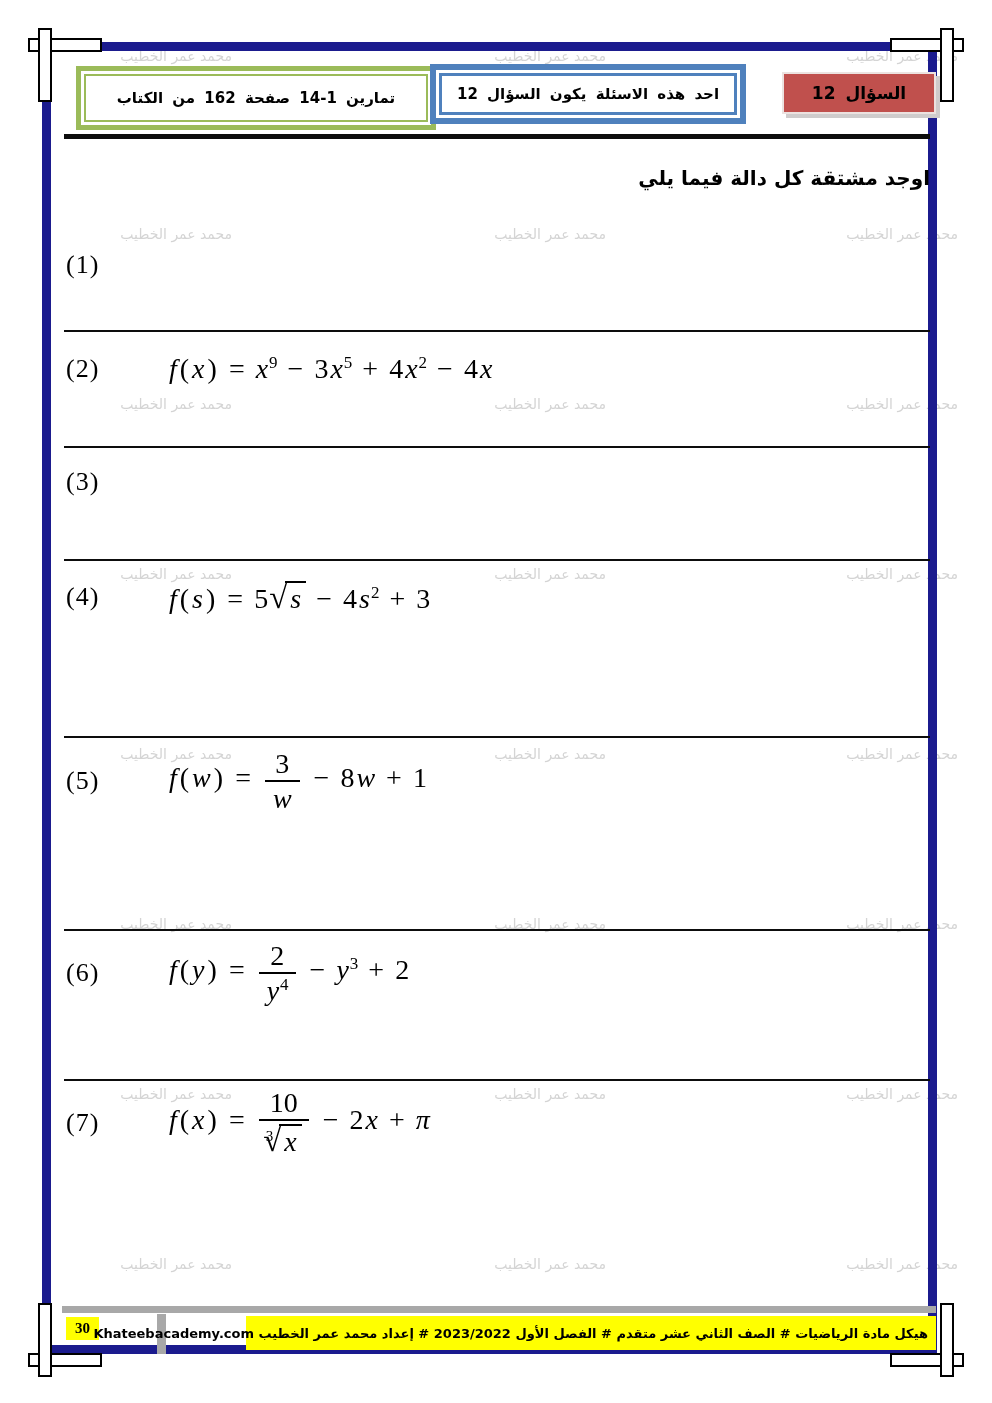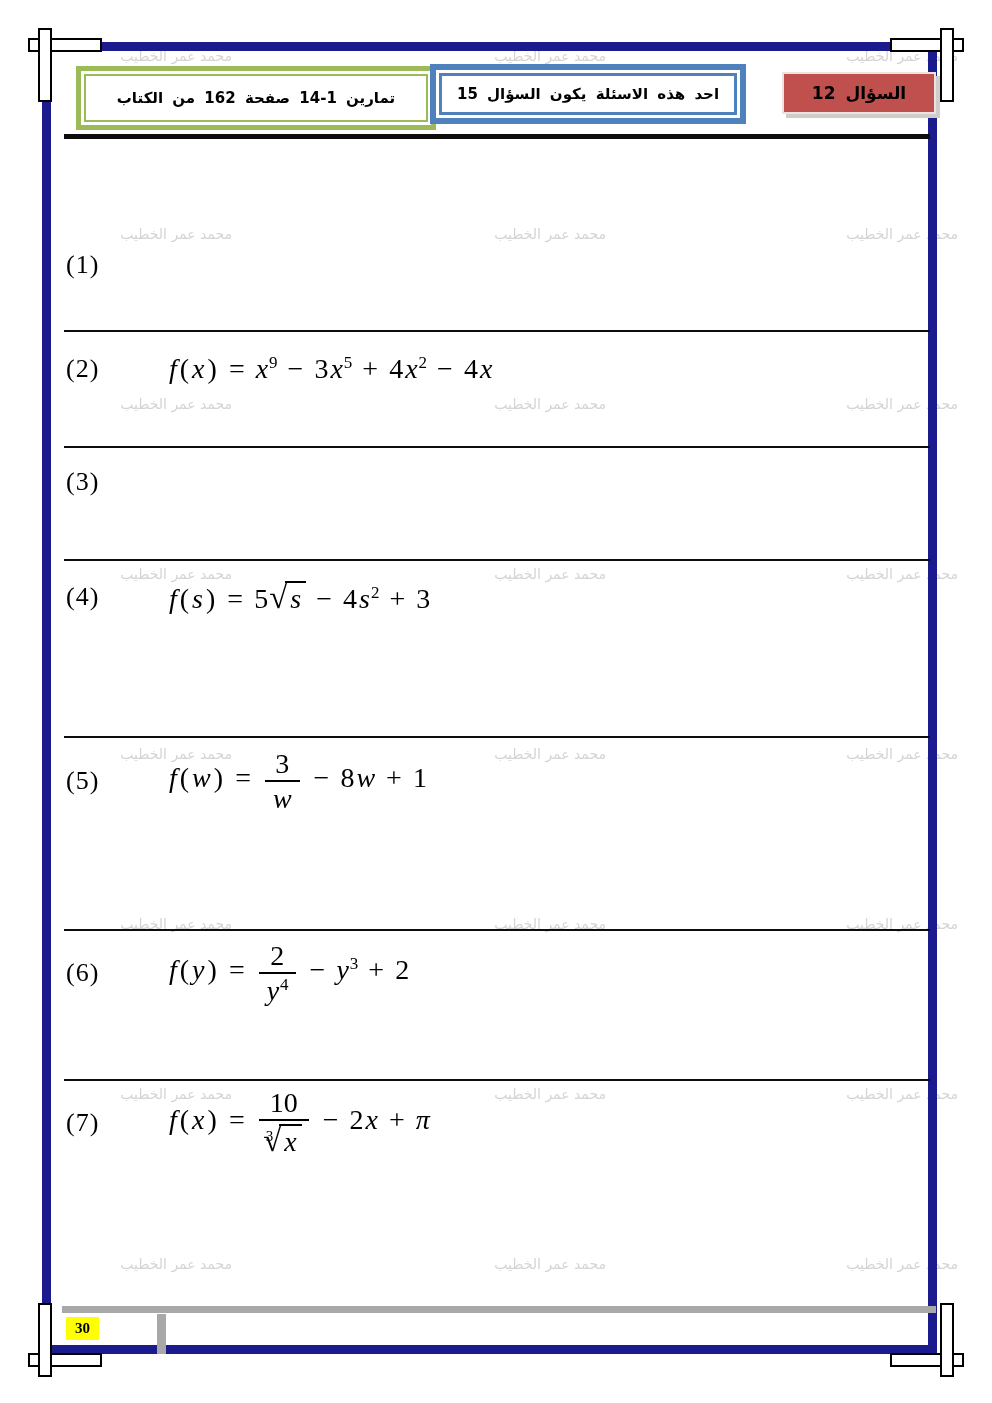--- a/index.html
+++ b/index.html
@@ -96,35 +96,36 @@
       <div class="wm" style="left: 788px; top: 1256px;">محمد عمر الخطيب</div>
     </div>
 
   <div class="gbox">
     <div class="gbox-in">
       <span class="hboxtext">تمارين 1-14 صفحة 162 من الكتاب</span>
     </div>
   </div>
   <div class="bbox">
     <div class="bbox-in">
-      <span class="hboxtext">احد هذه الاسئلة يكون السؤال 15</span>
+      <span class="hboxtext">احد هذه الاسئلة يكون السؤال 12</span>
     </div>
   </div>
   <div class="rbox">
     <span class="hboxtext">السؤال 12</span>
   </div>
 
   <div class="rule" style="top:134px;height:5px;"></div>
   <div class="rule" style="top:330px;height:2px;"></div>
   <div class="rule" style="top:446px;height:2px;"></div>
   <div class="rule" style="top:559px;height:2px;"></div>
   <div class="rule" style="top:736px;height:2px;"></div>
   <div class="rule" style="top:929px;height:2px;"></div>
   <div class="rule" style="top:1079px;height:2px;"></div>
 
+  <div class="heading">اوجد مشتقة كل دالة فيما يلي</div>
 
   <div id="problems-layer">
       <div class="prow" style="top: 230px; height: 70px;">
         <span class="plabel">(1)</span>
       </div>
       <div class="prow" style="top: 334px; height: 70px;">
         <span class="plabel">(2)</span>
         <span class="eq"><span class="s-i">f</span><span class="s-p">(</span><span class="s-i">x</span><span class="s-p">)</span><span class="s-op">=</span><span class="s-i">x</span><sup class="s-sup">9</sup><span class="s-op">−</span><span class="s-n">3</span><span class="s-i">x</span><sup class="s-sup">5</sup><span class="s-op">+</span><span class="s-n">4</span><span class="s-i">x</span><sup class="s-sup">2</sup><span class="s-op">−</span><span class="s-n">4</span><span class="s-i">x</span></span>
       </div>
       <div class="prow" style="top: 448px; height: 68px;">
@@ -144,14 +145,15 @@
       </div>
       <div class="prow" style="top: 1080px; height: 86px;">
         <span class="plabel">(7)</span>
         <span class="eq"><span class="s-i">f</span><span class="s-p">(</span><span class="s-i">x</span><span class="s-p">)</span><span class="s-op">=</span><span class="frac"><span class="fnum"><span class="s-n">10</span></span><span class="fden"><span class="sqrt"><sup class="ridx">3</sup><span class="rsym">√</span><span class="rad"><span class="s-i">x</span></span></span></span></span><span class="s-op">−</span><span class="s-n">2</span><span class="s-i">x</span><span class="s-op">+</span><span class="s-i">π</span></span>
       </div>
     </div>
 
   <div class="fgraybar"></div>
   <div class="pagenum">30</div>
   <div class="fvsep"></div>
+  <div class="fnote">هيكل مادة الرياضيات # الصف الثاني عشر متقدم # الفصل الأول 2023/2022 # إعداد محمد عمر الخطيب Khateebacademy.com</div>
 
 </div>
 
 </body></html>

